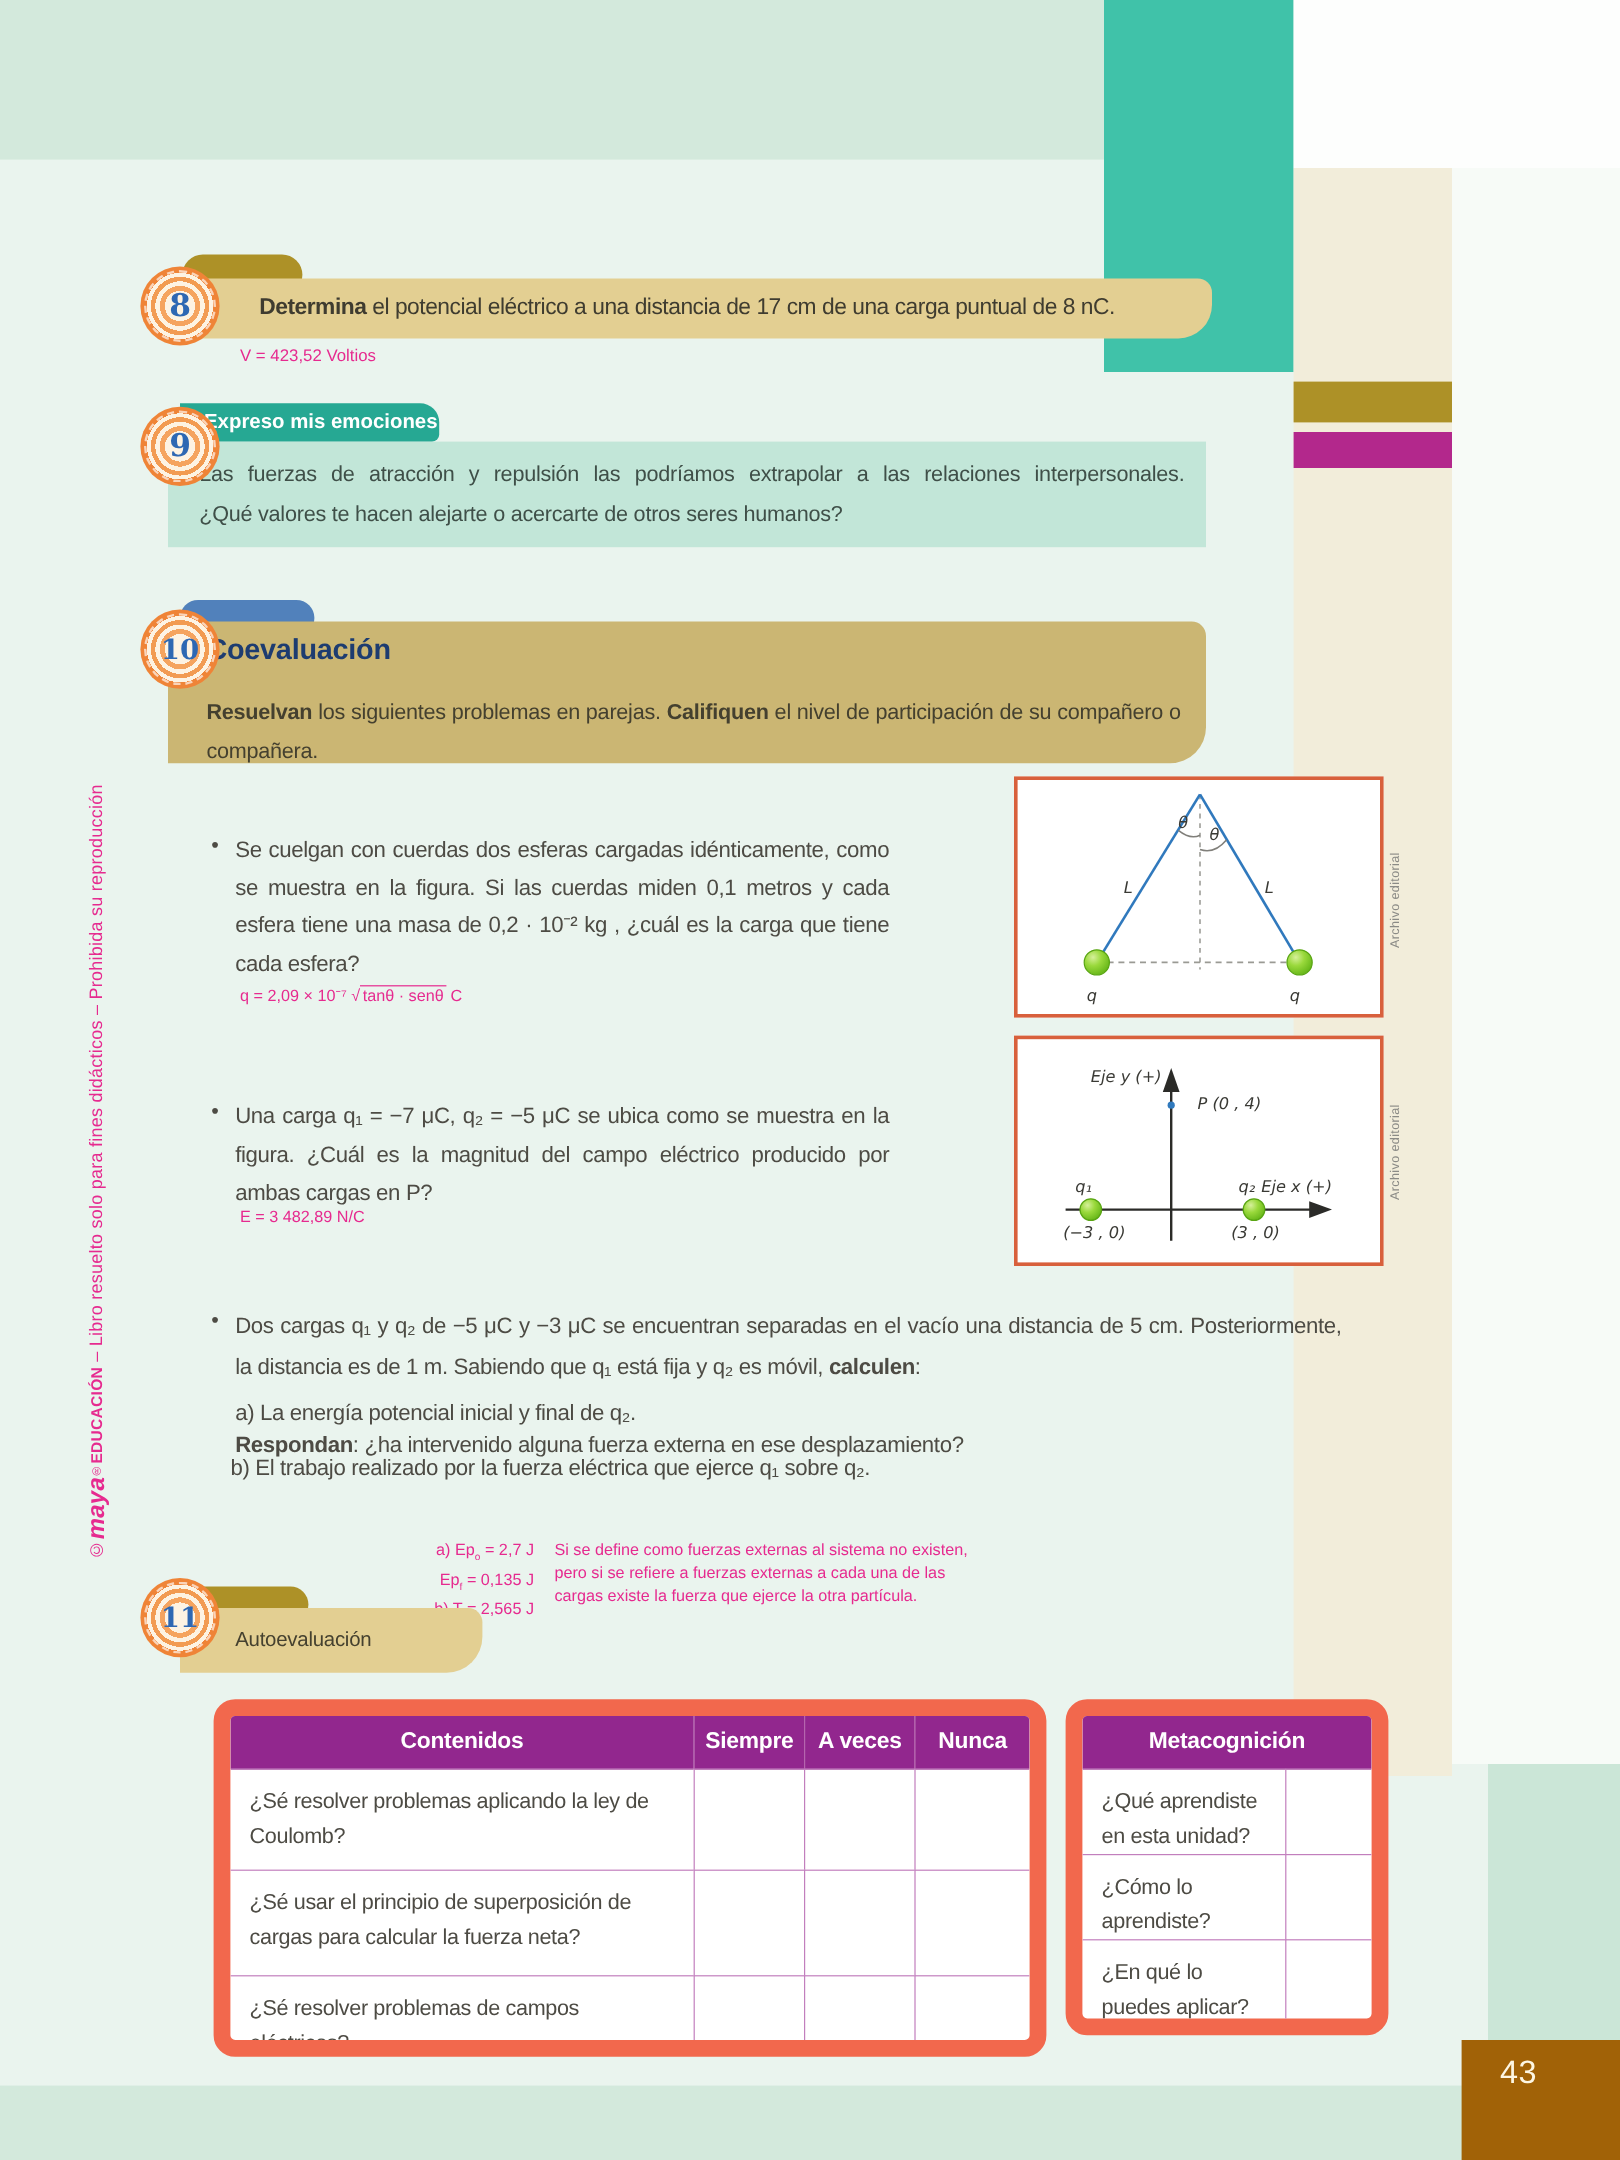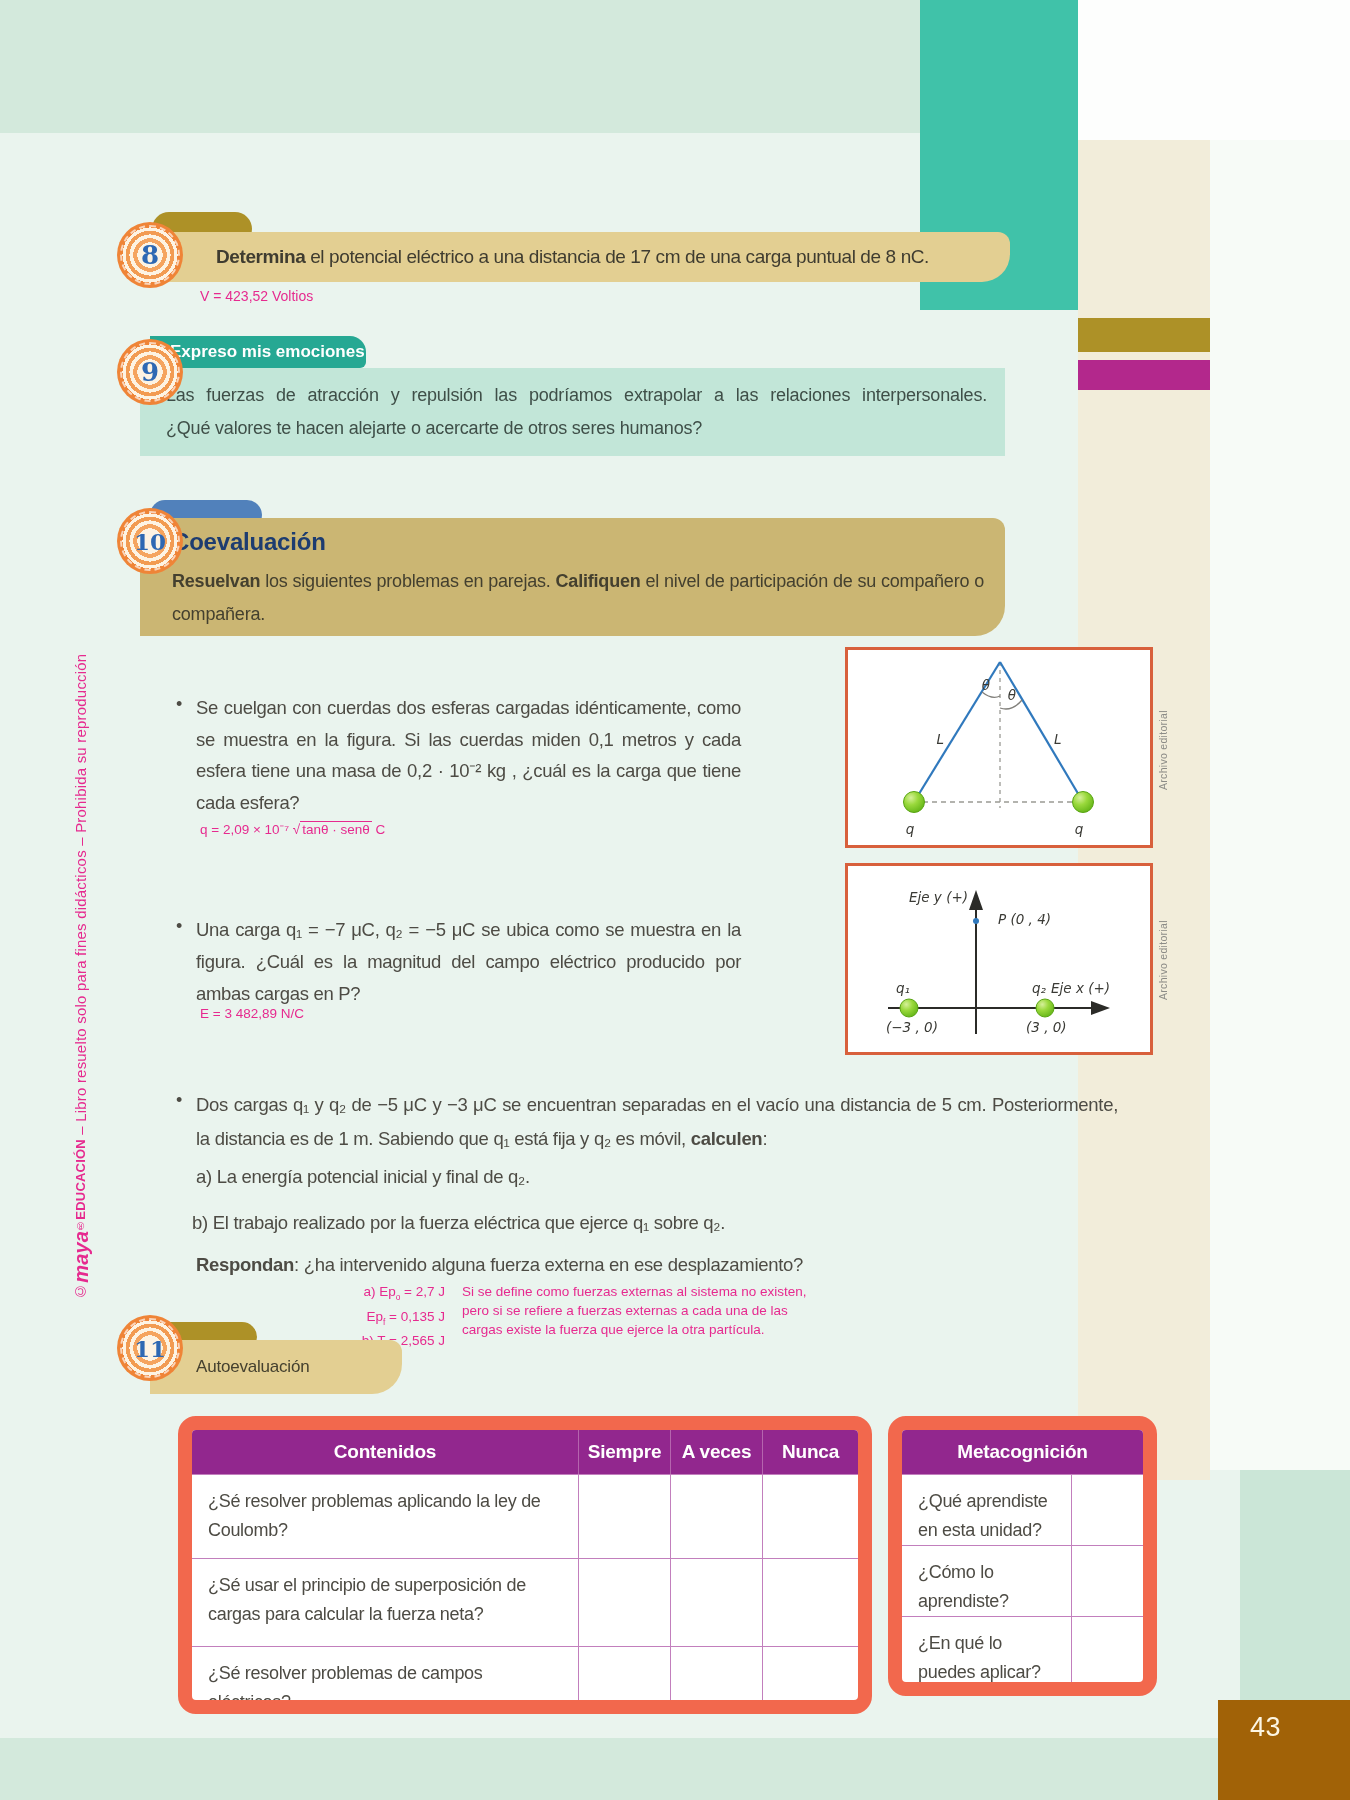--- a/index.html
+++ b/index.html
@@ -48,21 +48,21 @@
 
   .tag9 { left:150px; top:336px; width:216px; height:32px; background:#26a893; border-radius:0 16px 6px 0;
     color:#ffffff; font-weight:bold; font-size:17px; display:flex; align-items:center; padding-left:20px; box-sizing:border-box; z-index:3; }
   .panel9 { left:140px; top:368px; width:865px; height:88px; background:#c2e6d8; z-index:2;
     padding:11px 18px 0 26px; box-sizing:border-box; color:#3f4f48; font-size:18px; letter-spacing:-0.2px; line-height:33px; }
   .jline { display:block; text-align:justify; text-align-last:justify; }
 
   .banner10 { left:140px; top:518px; width:865px; height:118px; background:#cbb673; border-radius:0 12px 30px 0; z-index:2;
     padding:10px 20px 0 32px; box-sizing:border-box; }
   .banner10 .title { color:#1d3c70; font-weight:bold; font-size:24px; letter-spacing:-0.2px; }
-  .banner10 .body { margin-top:9px; font-size:18px; color:#44402f; letter-spacing:-0.2px; line-height:33px; text-align:justify; width:812px; }
+  .banner10 .body { margin-top:21px; font-size:18px; color:#44402f; letter-spacing:-0.2px; line-height:33px; text-align:justify; width:812px; }
   b.lead { font-weight:bold; }
 
   .banner11 { left:150px; top:1340px; width:252px; height:54px; background:#e3cf92; border-radius:0 12px 30px 0; z-index:2;
     display:flex; align-items:center; padding-left:46px; box-sizing:border-box; color:#45412f; font-size:17px; letter-spacing:-0.2px; }
 
   
   .marker { position:absolute; color:#4d4b44; font-size:18px; }
   .para { position:absolute; color:#4d4b44; font-size:18.5px; letter-spacing:-0.3px; line-height:31.5px; text-align:justify; }
   .p-b3 { line-height:34px; }
   .item { position:absolute; color:#4d4b44; font-size:18.5px; letter-spacing:-0.3px; }
@@ -199,21 +199,21 @@
       <text class="figtext" x="38" y="166">(−3 , 0)</text>
       <text class="figtext" x="178" y="166">(3 , 0)</text>
     </svg>
   </div>
   <div class="abs credit vtext" style="left:1157px; top:870px; height:130px;">Archivo editorial</div>
 
   <div class="marker" style="left:176px; top:1090px;">•</div>
   <div class="para p-b3" style="left:196px; top:1088px; width:922px;"><span>Dos cargas q₁ y q₂ de −5 μC y −3 μC se encuentran separadas en el vacío una distancia de 5 cm. Posteriormente, la distancia es de 1 m. Sabiendo que q₁ está fija y q₂ es móvil, </span><b class="lead">calculen</b><span>:</span></div>
   <div class="item" style="left:196px; top:1166px;">a) La energía potencial inicial y final de q₂.</div>
   <div class="item" style="left:192px; top:1212px;">b) El trabajo realizado por la fuerza eléctrica que ejerce q₁ sobre q₂.</div>
-  <div class="item" style="left:196px; top:1254px;"><b class="lead">Respondan</b><span>: ¿ha intervenido alguna fuerza externa en ese desplazamiento?</span></div>
+  <div class="item" style="left:196px; top:1193px;"><b class="lead">Respondan</b><span>: ¿ha intervenido alguna fuerza externa en ese desplazamiento?</span></div>
 
   <div class="ansgrid-labels">
     <div><span>a) Ep</span><sub>o</sub><span> = 2,7 J</span></div>
     <div><span>Ep</span><sub>f</sub><span> = 0,135 J</span></div>
     <div><span>b) T = 2,565 J</span><sub></sub><span></span></div>
   </div>
   <div class="ansgrid-notes">
     <div>Si se define como fuerzas externas al sistema no existen,</div>
     <div>pero si se refiere a fuerzas externas a cada una de las</div>
     <div>cargas existe la fuerza que ejerce la otra partícula.</div>

